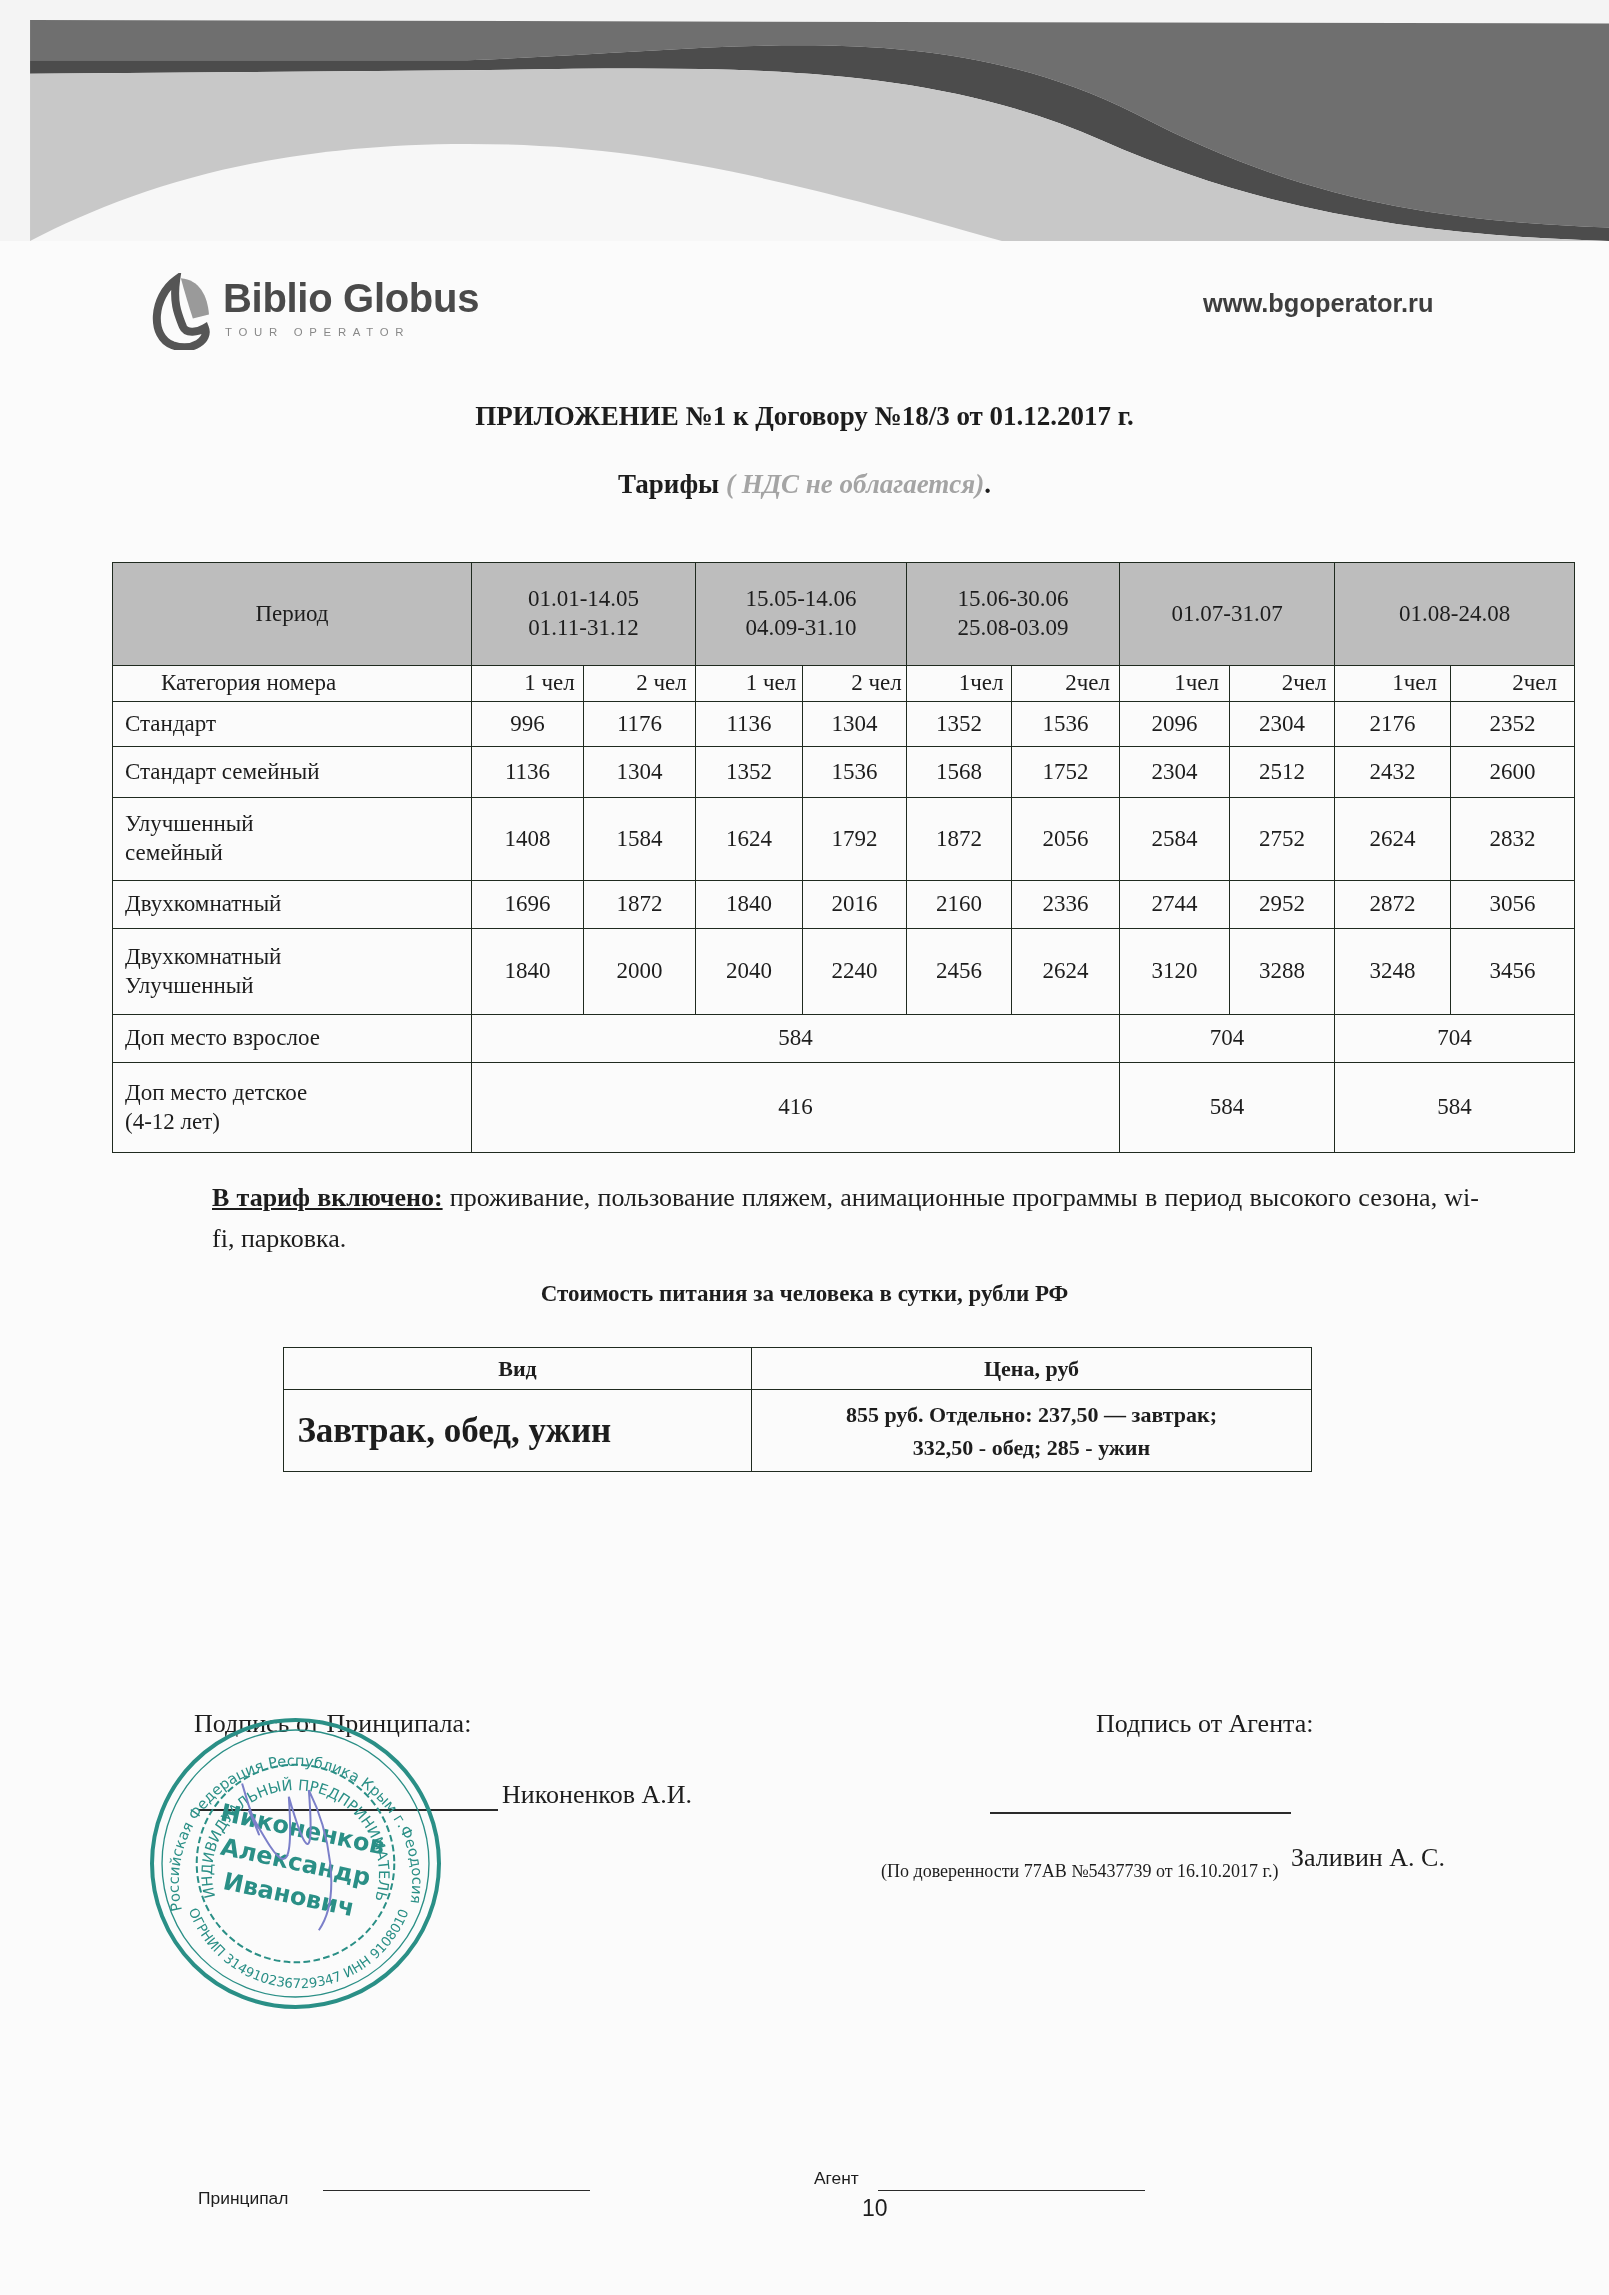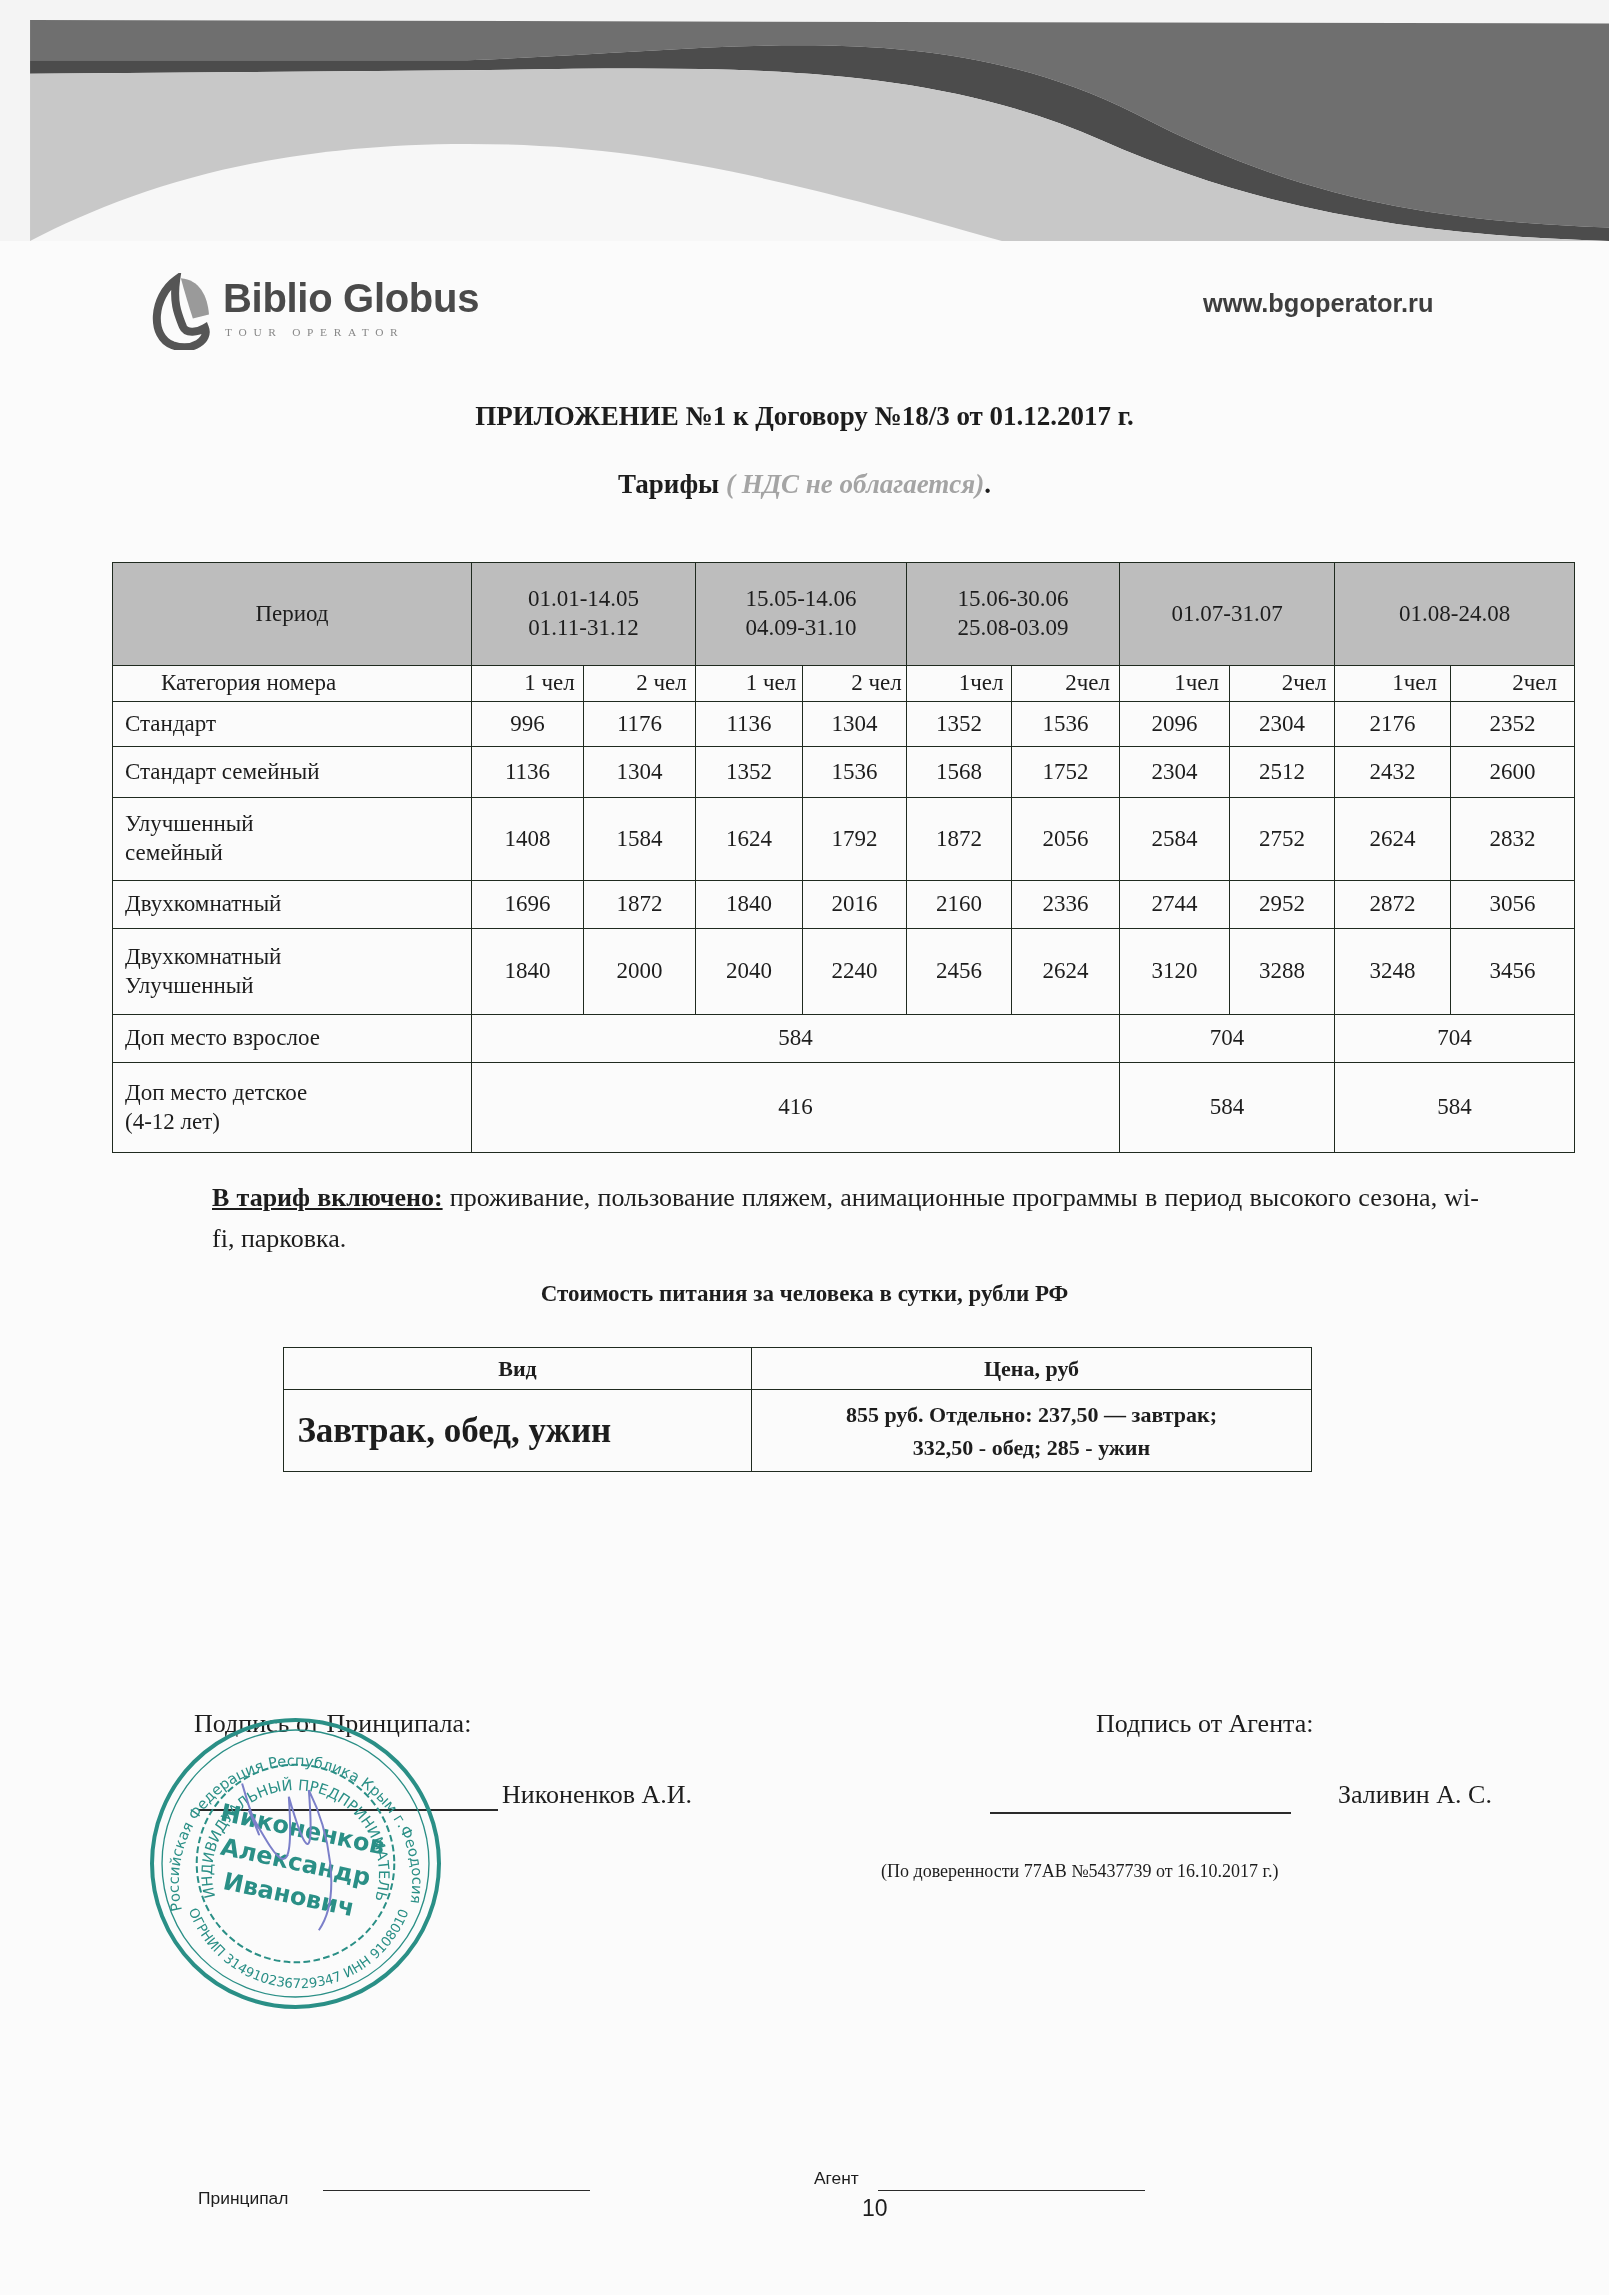--- a/index.html
+++ b/index.html
@@ -16,21 +16,21 @@
 
   
   .logo { left: 146px; top: 273px; width: 374px; height: 80px; }
   .logo-name {
     position: absolute; left: 77px; top: 2.7px;
     font-family: "Liberation Sans", "DejaVu Sans", sans-serif;
     font-weight: bold; font-size: 40px; color: #4a4a4a; letter-spacing: -0.3px;
   }
   .logo-sub {
     position: absolute; left: 79px; top: 53px;
-    font-family: Liberation Serif, serif;
+    font-family: Liberation Sans, sans-serif;
     font-size: 11.4px; letter-spacing: 6.7px; color: #888;
   }
   .site-url {
     left: 1203px; top: 289px;
     font-family: "Liberation Sans", "DejaVu Sans", sans-serif;
     font-weight: bold; font-size: 25.4px; color: #3e3e3e;
   }
 
   .doc-title {
     left: 0; width: 1609px; top: 401px; text-align: center;
@@ -256,21 +256,21 @@
   </tr>
 </tbody>
   </table>
 
 <div class="abs sig-label" style="left:194px; top:1709px;">Подпись от Принципала:</div>
 <div class="abs sig-line" style="left:199px; top:1809px; width:299px;"></div>
 <div class="abs sig-label" style="left:502px; top:1780px;">Никоненков А.И.</div>
 
 <div class="abs sig-label" style="left:1096px; top:1709px;">Подпись от Агента:</div>
 <div class="abs sig-line" style="left:990px; top:1812px; width:301px;"></div>
-<div class="abs sig-label" style="left:1291px; top:1780px;margin-left:47px;">Заливин А. С.</div>
+<div class="abs sig-label" style="left:1291px; top:1843px;">Заливин А. С.</div>
 <div class="abs" style="left:881px; top:1861px; font-size:18px;">(По доверенности 77АВ №5437739 от 16.10.2017 г.)</div>
 
 <svg class="abs stamp" viewBox="0 0 460 460">
   <defs>
     <path id="outerArc" d="M 60 300 A 175 175 0 1 1 400 300"></path>
     <path id="innerArc" d="M 110 280 A 125 125 0 1 1 350 280"></path>
     <path id="bottomArc" d="M 70 300 A 175 175 0 0 0 400 300"></path>
   </defs>
   <circle cx="230" cy="230" r="215" fill="none" stroke="#2a8f86" stroke-width="6"></circle>
   <circle cx="230" cy="230" r="200" fill="none" stroke="#2a8f86" stroke-width="2"></circle>

